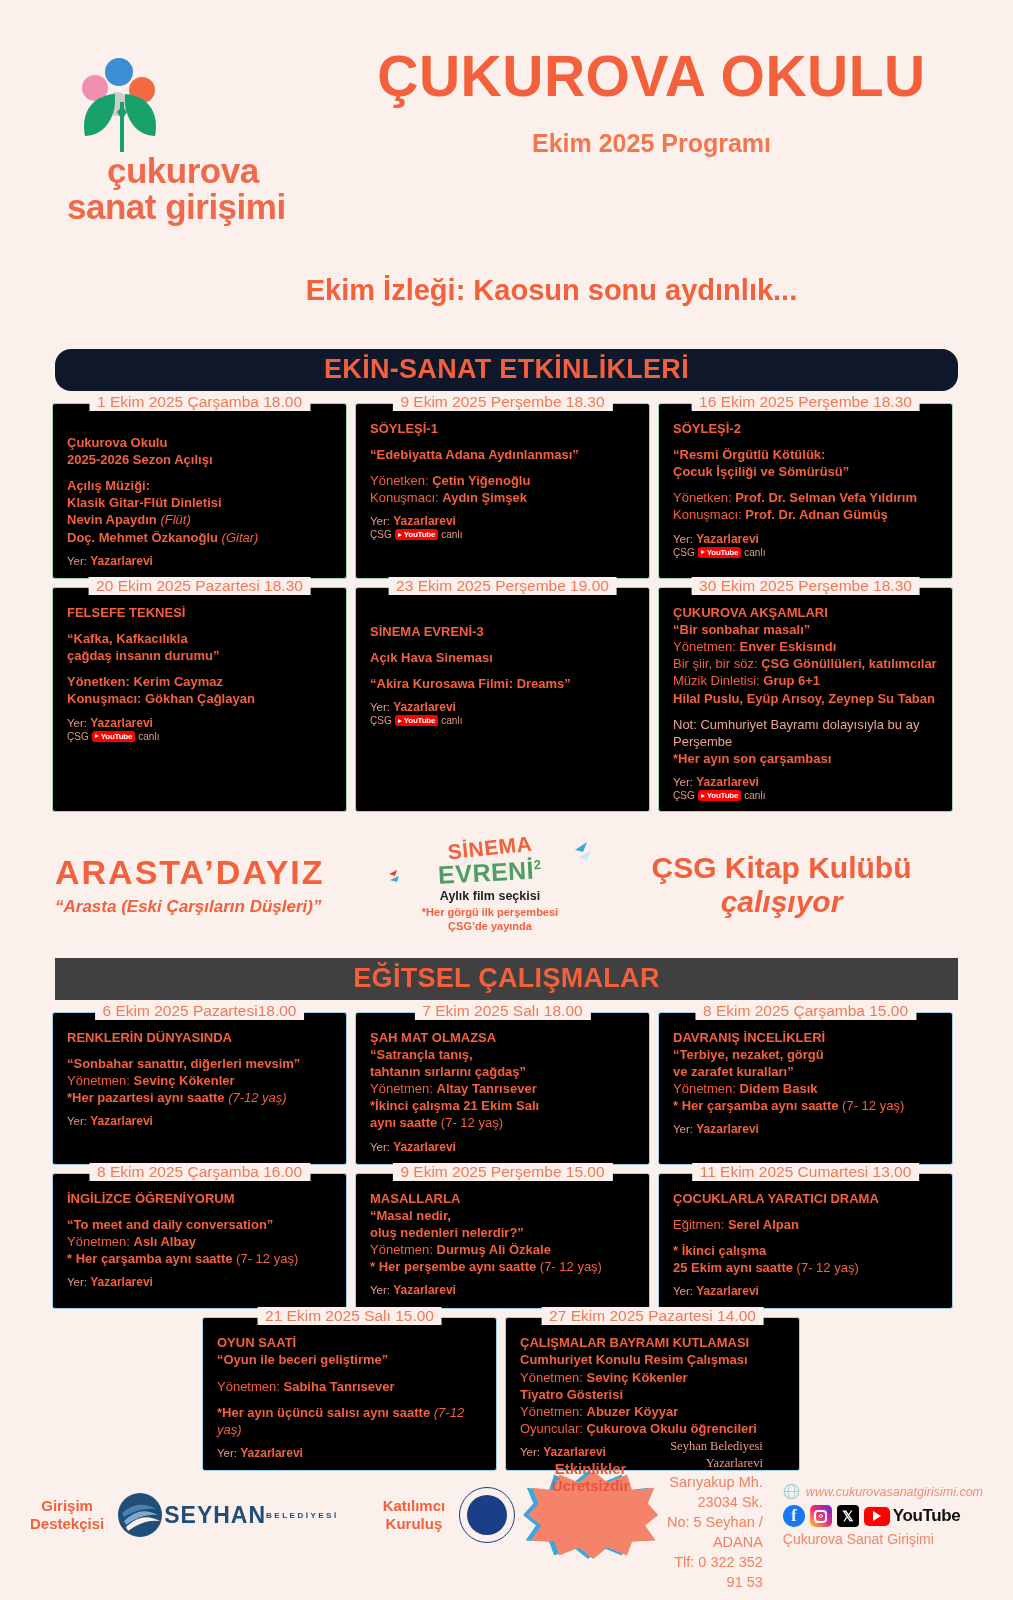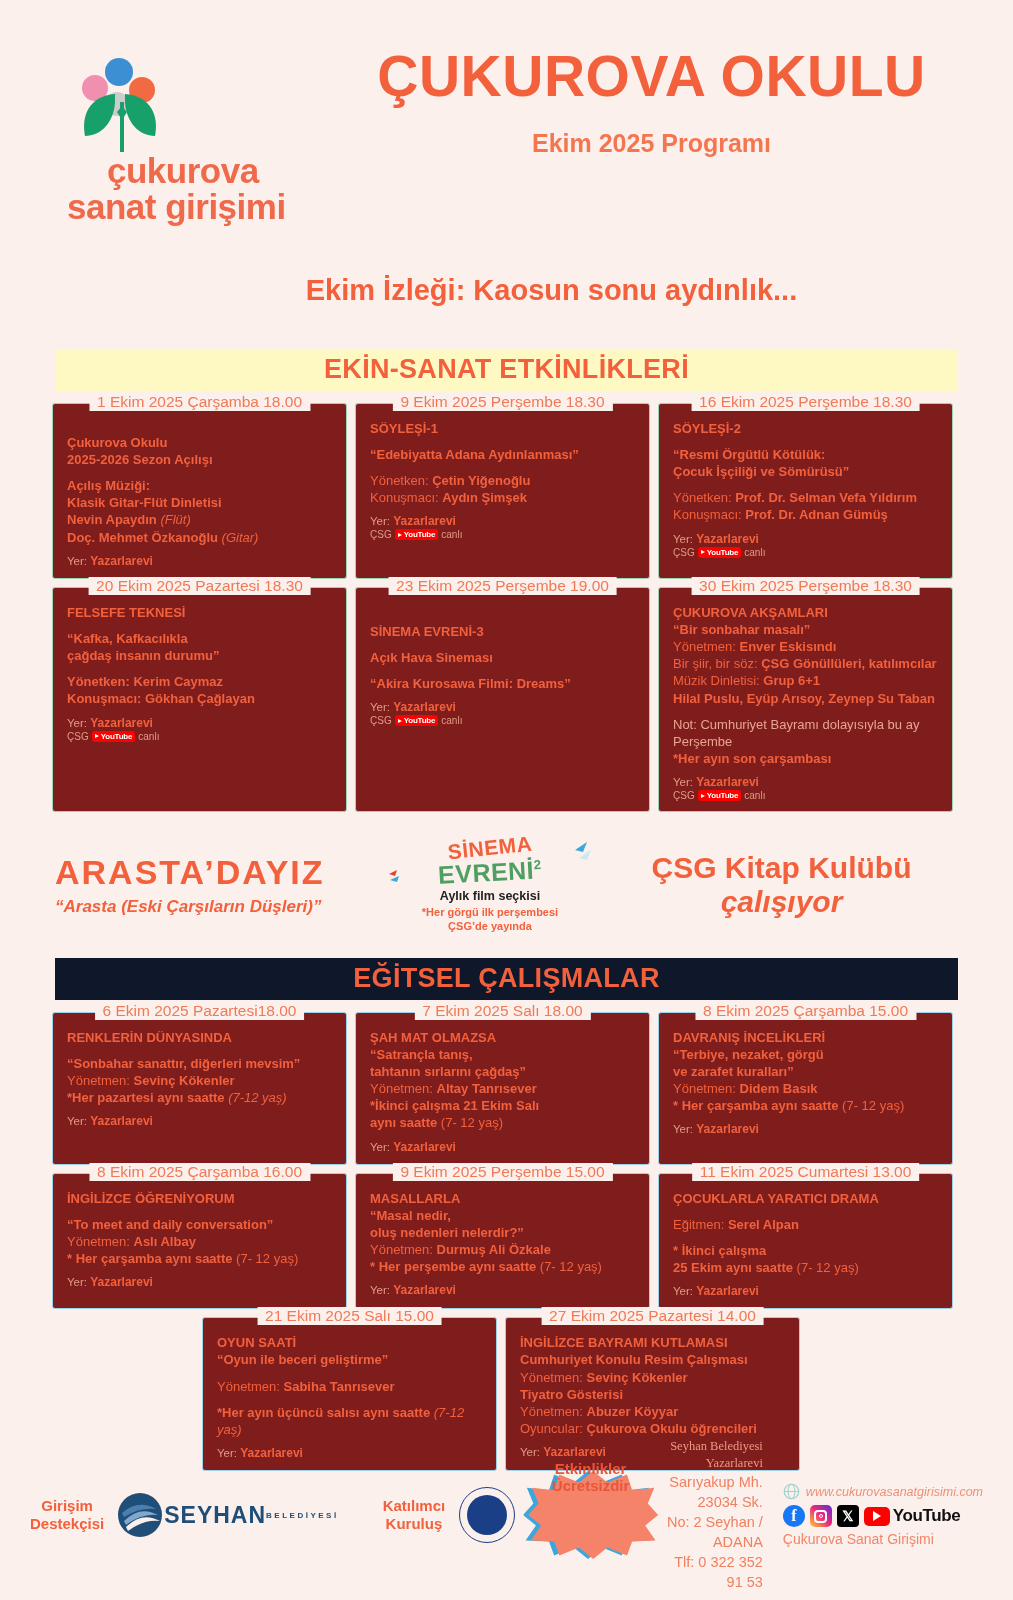--- a/index.html
+++ b/index.html
@@ -23,30 +23,30 @@
   .main-title { font-size: 57px; font-weight: 800; color: #f2603c; letter-spacing: 0.5px; line-height: 1; }
   .sub-title { font-size: 25px; font-weight: 700; color: #f4764f; margin-top: 24px; }
 
   .theme-line { text-align: center; font-size: 29px; font-weight: 700; color: #f2603c; margin-top: 48px; padding-left: 90px; }
 
   
   .bar {
     margin: 0 55px; height: 42px; display: flex;
     align-items: center; justify-content: center;
   }
-  .bar-green { background: #fef9c3; }
-  .bar-blue { background: #0f172a; }
+  .bar-green { background: #0f172a; border-radius: 16px; }
+  .bar-blue { background: #404040; }
   .bar-label { font-size: 27px; font-weight: 800; color: #f2603c; letter-spacing: 0.3px; }
 
   
   .grid { display: flex; flex-wrap: wrap; gap: 8px 8px; padding: 0 52px; margin-top: 12px; }
   .card {
     position: relative;
     width: 295px;
-    background: #7f1d1d;
+    background: #000000;
     padding: 16px 14px 10px 14px;
     border-radius: 3px;
   }
   .card.green-b { border: 1.5px solid #9ed4b5; }
   .card.blue-b { border: 1.5px solid #9fd1e8; }
   .card .date {
     position: absolute; top: -11px; left: 50%; transform: translateX(-50%);
     background: #fbf0ec; padding: 0 8px; white-space: nowrap;
     font-size: 15.5px; color: #ef7a58; font-weight: 400;
   }
@@ -376,21 +376,21 @@
             <span class="sp"></span>
             <div><span class="n">Yönetmen: </span><span class="b">Sabiha Tanrısever</span></div>
             <span class="sp"></span>
             <div><span class="b">*Her ayın üçüncü salısı aynı saatte </span><span class="i">(7-12 yaş)</span></div>
           </div>
           <div class="venue"><span>Yer: </span><b>Yazarlarevi</b></div>
         </div>
         <div class="card blue-b">
           <div class="date">27 Ekim 2025 Pazartesi 14.00</div>
           <div class="card-body">
-            <div><span class="b">İNGİLİZCE BAYRAMI KUTLAMASI</span></div>
+            <div><span class="b">ÇALIŞMALAR BAYRAMI KUTLAMASI</span></div>
             <div><span class="b">Cumhuriyet Konulu  Resim Çalışması</span></div>
             <div><span class="n">Yönetmen: </span><span class="b">Sevinç Kökenler</span></div>
             <div><span class="b">Tiyatro Gösterisi</span></div>
             <div><span class="n">Yönetmen: </span><span class="b">Abuzer Köyyar</span></div>
             <div><span class="n">Oyuncular: </span><span class="b">Çukurova Okulu öğrencileri</span></div>
           </div>
           <div class="venue"><span>Yer: </span><b>Yazarlarevi</b></div>
         </div>
       </div>
   </div>
@@ -423,21 +423,21 @@
       <div class="burst-b"></div>
         <div class="burst-f"></div>
       <div class="burst-txt">
         <span>Etkinlikler</span><br>
         <span>Ücretsizdir</span>
       </div>
     </div>
     <div class="addr" style="margin-left:26px;width:190px;">
       <div class="l1">Seyhan Belediyesi Yazarlarevi</div>
       <div>Sarıyakup Mh. 23034 Sk.</div>
-      <div>No: 2 Seyhan / ADANA</div>
+      <div>No: 5 Seyhan / ADANA</div>
       <div>Tlf: 0 322 352 91 53</div>
     </div>
     <div class="social">
       <div class="web">
         <svg width="17" height="17" viewBox="0 0 20 20">
           <circle cx="10" cy="10" r="8.5" fill="none" stroke="#9fd1cf" stroke-width="1.4"></circle>
           <ellipse cx="10" cy="10" rx="4" ry="8.5" fill="none" stroke="#9fd1cf" stroke-width="1.2"></ellipse>
           <line x1="1.5" y1="10" x2="18.5" y2="10" stroke="#9fd1cf" stroke-width="1.2"></line>
         </svg>
         <span class="web-t">www.cukurovasanatgirisimi.com</span>

